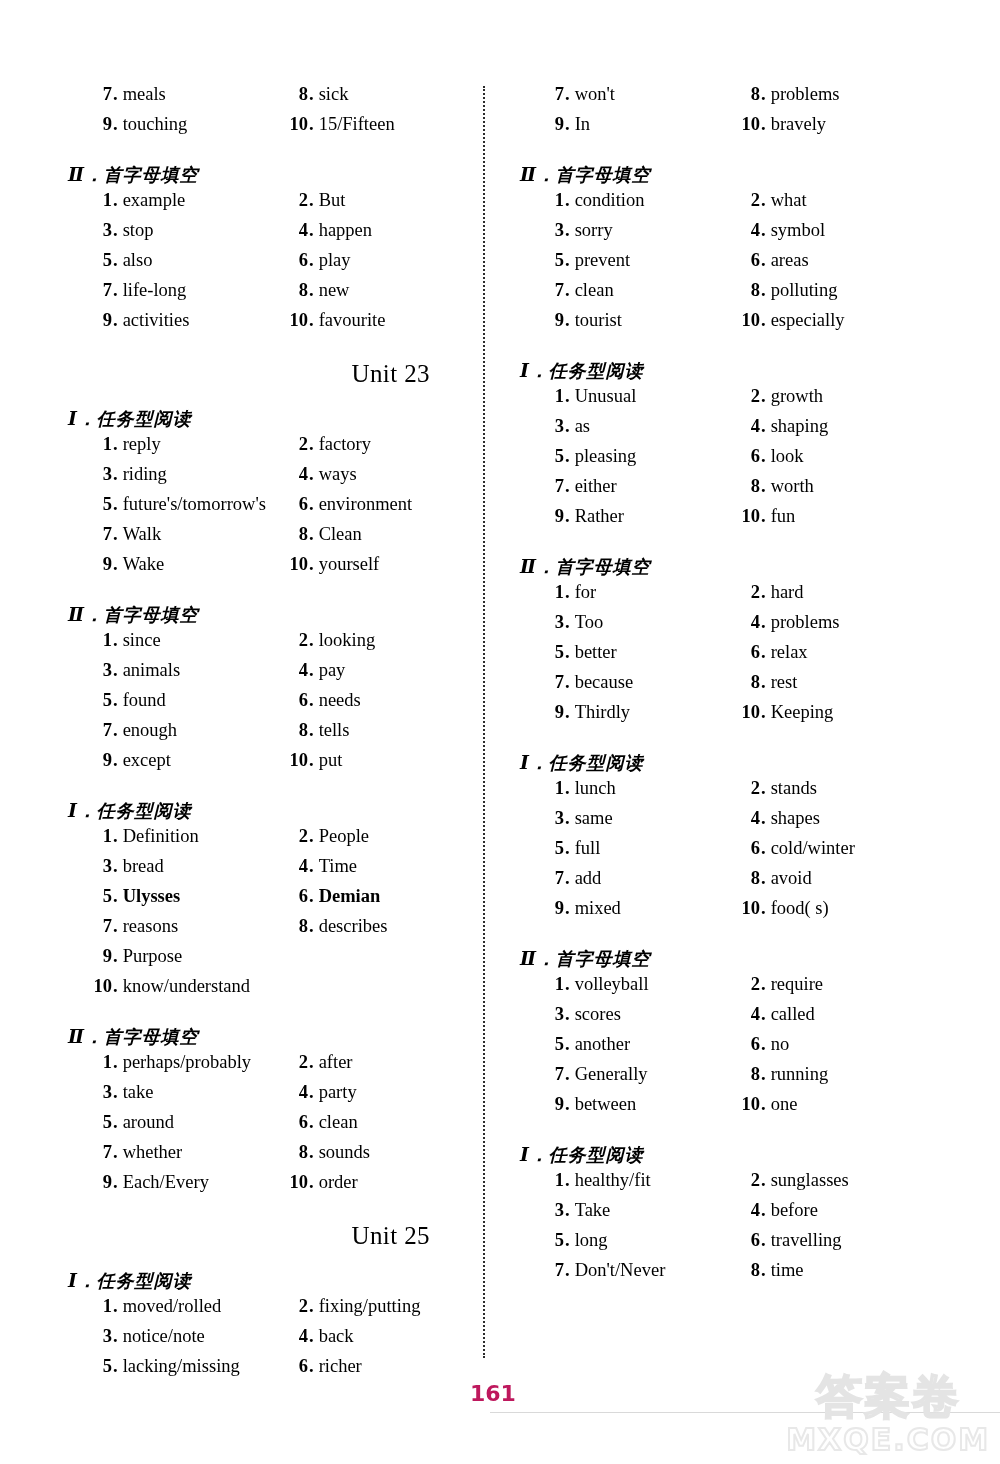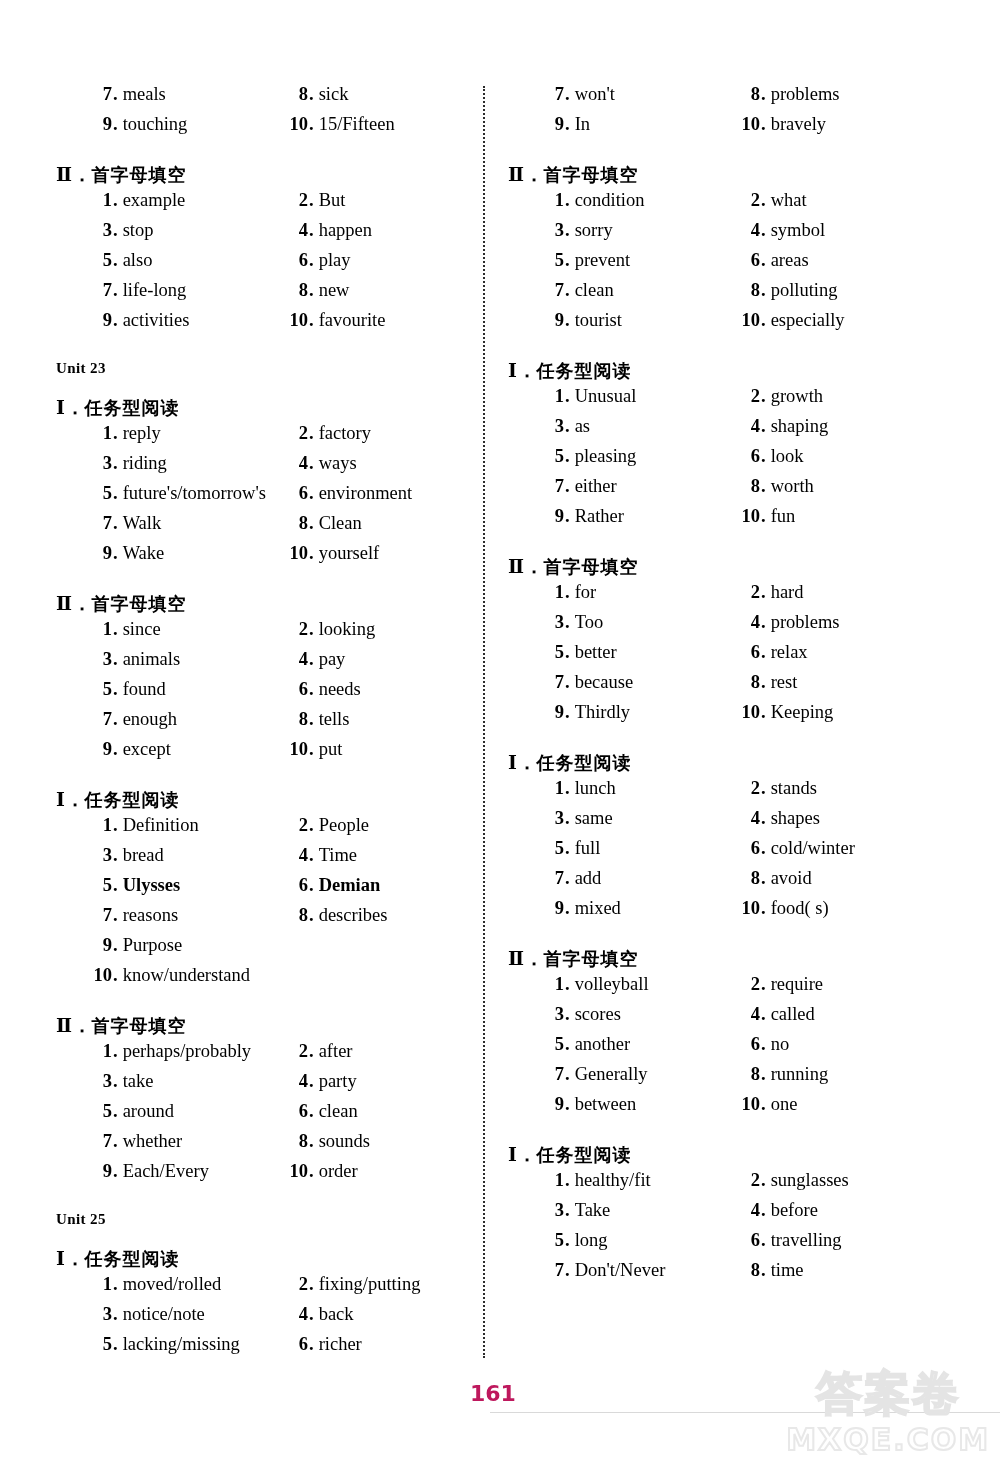--- a/index.html
+++ b/index.html
@@ -38,32 +38,33 @@
     position: absolute;
     left: 483px;
     top: 86px;
     width: 0;
     height: 1272px;
     border-left: 2px dotted #2b2b2b;
   }
 
   
   .unit-title {
-    text-align: left;
-    font-weight: bold;
-    font-size: 15px;
+    text-align: right;
+    font-weight: normal;
+    font-size: 25px;
     letter-spacing: 0.4px;
     margin: 20px 0 0 0;
     padding-right: 56px;
   }
   .section-head {
     font-weight: bold;
     font-size: 19px;
-    margin: 18px 0 2px 0;
+    margin: 18px 0 2px 12px;
     white-space: nowrap;
+    font-style: italic;
   }
   .section-head .roman {
     font-family: "Liberation Serif", "DejaVu Serif", serif;
     font-weight: bold;
     letter-spacing: 0.5px;
   }
   .section-head .cn {
     font-family: "DejaVu Sans", "Liberation Sans", sans-serif;
     font-weight: bold;
     font-size: 18px;
@@ -125,21 +126,21 @@
   
   .watermark {
     position: absolute;
     right: 10px;
     bottom: 8px;
     text-align: center;
     pointer-events: none;
     user-select: none;
   }
   .wm-cn {
-    font-family: Liberation Mono, monospace;
+    font-family: Liberation Serif, serif;
     font-weight: bold;
     font-size: 46px;
     letter-spacing: 2px;
     color: #ffffff;
     -webkit-text-stroke: 2px #e4e4e4;
     line-height: 1.05;
   }
   .wm-en {
     font-family: "DejaVu Sans", "Liberation Sans", sans-serif;
     font-weight: bold;

